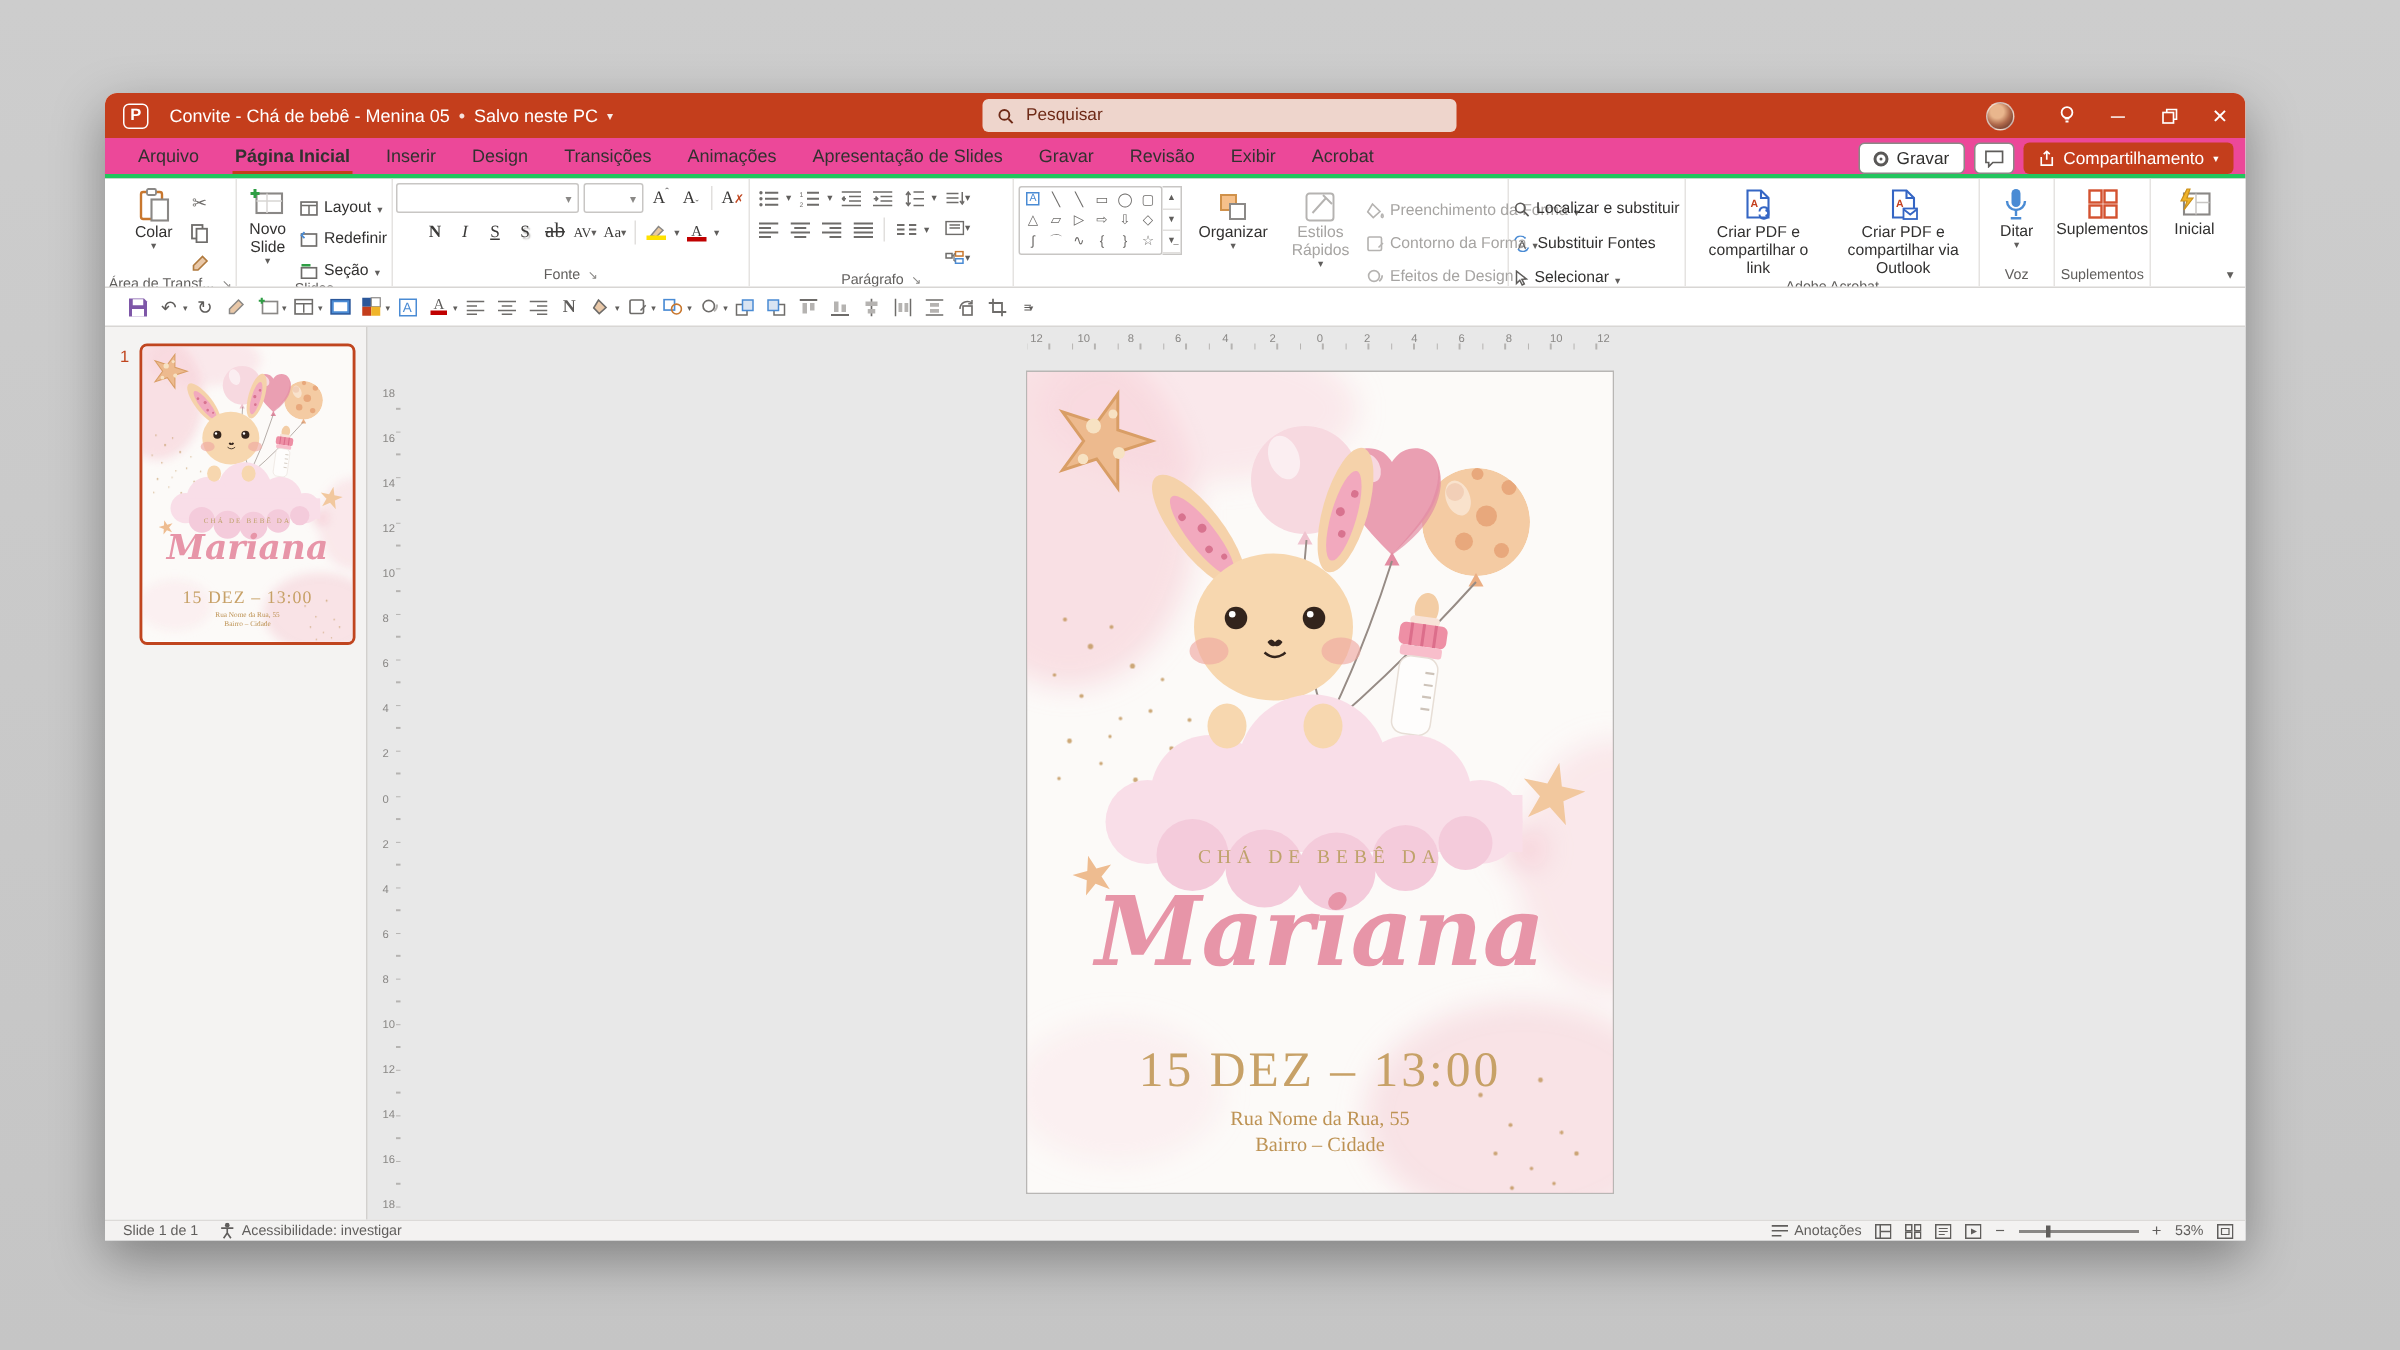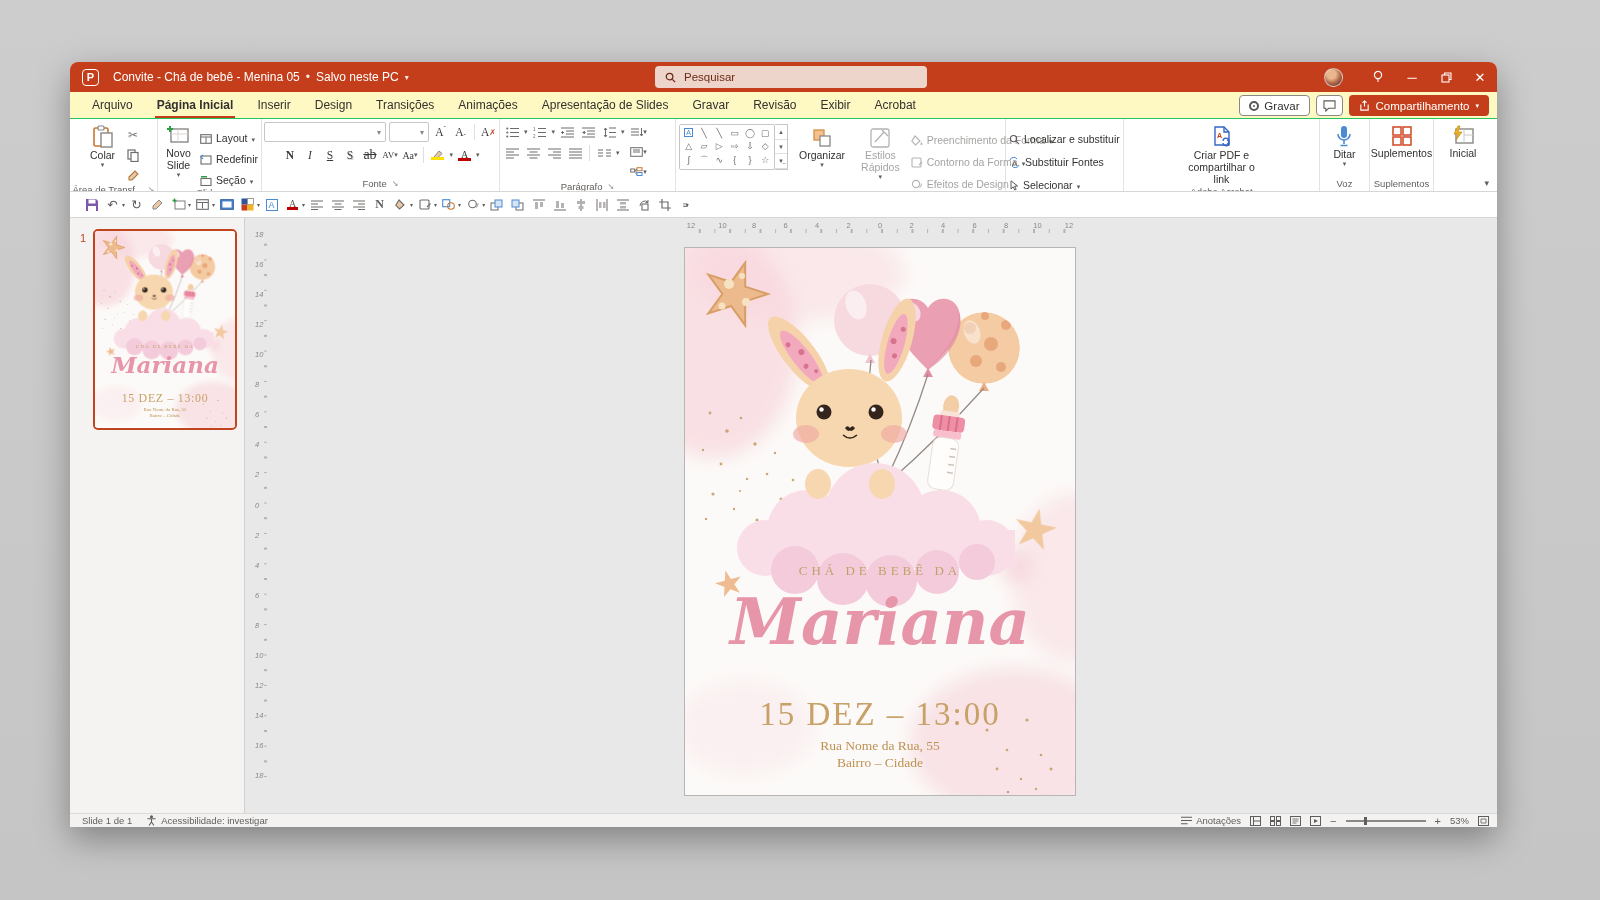--- a/index.html
+++ b/index.html
@@ -9,29 +9,29 @@
   .window { position:absolute; left:70px; top:62px; width:1427px; height:765px;
     background:#fff; border-radius:8px 8px 0 0; box-shadow:0 12px 34px rgba(0,0,0,.35); overflow:hidden; }
 
   
   .titlebar { height:30px; background:#C43E1C; display:flex; align-items:center; color:#fff; font-size:12px; position:relative; }
   .ppt-logo { width:17px; height:17px; border:1.6px solid #fff; border-radius:4px; margin:0 14px 0 12px;
     display:flex; align-items:center; justify-content:center; font-weight:bold; font-size:11px; color:#fff; }
   .tb-title { display:flex; align-items:center; gap:6px; white-space:nowrap; }
   .tb-dot { opacity:.85; }
   .tb-chev { font-size:8px; opacity:.9; }
-  .searchbox { position:absolute; left:585px; top:4px; width:272px; height:22px; background:#EED5CC; border-radius:4px;
+  .searchbox { position:absolute; left:585px; top:4px; width:316px; height:22px; background:#EED5CC; border-radius:4px;
     display:flex; align-items:center; gap:8px; padding:0 10px; color:#6E2A17; font-size:11.5px; }
   .tb-right { position:absolute; right:0; top:0; height:30px; display:flex; align-items:center; }
   .avatar { width:19px; height:19px; border-radius:50%; margin-right:18px;
     background:radial-gradient(circle at 38% 32%, #E9B68D 0 28%, #B06A4C 55%, #6E3A2C 85%); border:1px solid rgba(255,255,255,.6); }
   .wbtn { width:34px; height:30px; display:flex; align-items:center; justify-content:center; color:#fff; font-size:13px; }
 
   
-  .tabrow { height:27px; background:#fef9c3; display:flex; align-items:center; border-bottom:1px solid #22c55e; position:relative; }
+  .tabrow { height:27px; background:#ec4899; display:flex; align-items:center; border-bottom:3px solid #22c55e; position:relative; }
   .tablist { display:flex; align-items:flex-end; height:100%; padding-left:10px; }
   .tab { padding:0 12px; font-size:12px; color:#323130; height:100%; display:flex; align-items:center; position:relative; cursor:default; }
   .tab.active { font-weight:bold; }
   .tab.active::after { content:""; position:absolute; left:10px; right:10px; bottom:0; height:2.5px; background:#C43E1C; }
   .tabrow-right { position:absolute; right:8px; top:3px; display:flex; align-items:center; gap:6px; }
   .btn-outline { border:1px solid #8A8886; border-radius:4px; background:#fff; height:21px; display:flex; align-items:center; gap:5px; padding:0 9px; font-size:11.5px; color:#323130; }
   .rec-dot { width:10px; height:10px; border:2px solid #5A5857; border-radius:50%; display:inline-block; position:relative; }
   .rec-dot::after { content:""; position:absolute; inset:2px; background:#5A5857; border-radius:50%; }
   .btn-share { background:#C43E1C; color:#fff; border:none; border-radius:4px; height:21px; display:flex; align-items:center; gap:6px; padding:0 10px; font-size:11.5px; }
 
@@ -69,22 +69,22 @@
   .workspace { display:flex; height:595px; background:#E8E8E8; }
   .thumbs { width:175px; background:#F4F3F2; border-right:1px solid #D2D0CE; position:relative; }
   .slide-num { position:absolute; left:10px; top:14px; font-size:11px; color:#C0451F; }
   .thumbnail { position:absolute; left:23px; top:11px; width:144px; height:201px; border:2px solid #C0451F; border-radius:5px; overflow:hidden; background:#fff; }
   .thumb-scale { width:390px; height:547px; transform:scale(0.359); transform-origin:0 0; }
 
   .editarea { flex:1; position:relative; overflow:hidden; }
   .hruler { position:absolute; left:440px; top:3px; width:390px; height:12px; color:#8A8886; font-size:7.5px;
     background:repeating-linear-gradient(to right, transparent 0 14.2px, #B5B3B1 14.2px 15.2px); background-size:30.4px 4px; background-position:0 8px; background-repeat:repeat-x; }
   .hruler span { position:absolute; top:0; transform:translateX(-50%); }
-  .vruler { position:absolute; left:10px; top:12px; width:12px; height:549px; color:#8A8886; font-size:7.5px;
-    background:repeating-linear-gradient(to bottom, transparent 0 14.2px, #B5B3B1 14.2px 15.2px); background-size:4px 30.4px; background-position:9px 0; background-repeat:repeat-y;font-style:italic; }
+  .vruler { position:absolute; left:10px; top:40px; width:12px; height:549px; color:#8A8886; font-size:7.5px;
+    background:repeating-linear-gradient(to bottom, transparent 0 14.2px, #B5B3B1 14.2px 15.2px); background-size:4px 30.4px; background-position:9px 0; background-repeat:repeat-y; }
   .vruler span { position:absolute; left:0; transform:translateY(-50%); }
 
   .slide { position:absolute; left:440px; top:30px; width:390px; height:547px; background:#fff; outline:1px solid #B8B6B4; }
 
   
   .inv { position:relative; width:390px; height:547px; background:#FCFAF8; overflow:hidden; font-family:"Liberation Serif", serif; }
   .inv svg.art { position:absolute; inset:0; }
   .inv .eyebrow { position:absolute; top:315px; width:100%; text-align:center; font-size:13px; letter-spacing:4px; color:#BFA26B; }
   .inv .name { position:absolute; top:336px; width:100%; text-align:center; font:italic 700 64px "DejaVu Serif", serif; color:#E795A8; }
   .inv .dt { position:absolute; top:448px; width:100%; text-align:center; font-size:33px; letter-spacing:2px; color:#C7A167; }
@@ -502,20 +502,30 @@
       <div class="rbody">
         <div class="bigbtn" style="width:92px">
           <svg width="24" height="24" viewBox="0 0 24 24">
               <path d="M5 2 h9 l5 5 v13 h-14 z" fill="none" stroke="#3566C4" stroke-width="1.4"></path>
               <path d="M14 2 v5 h5" fill="none" stroke="#3566C4" stroke-width="1.4"></path>
               <text x="7" y="13" font-size="7" fill="#C43E1C" font-weight="bold">A</text>
               <path d="M13 16 a3 3 0 1 1 4 3 M17 15 a3 3 0 1 1-4 3" fill="none" stroke="#3566C4" stroke-width="1.3"></path>
             </svg>
           <span>Criar PDF e compartilhar o link</span>
         </div>
+        <div class="bigbtn" style="width:96px">
+          <svg width="24" height="24" viewBox="0 0 24 24">
+              <path d="M5 2 h9 l5 5 v13 h-14 z" fill="none" stroke="#3566C4" stroke-width="1.4"></path>
+              <path d="M14 2 v5 h5" fill="none" stroke="#3566C4" stroke-width="1.4"></path>
+              <text x="7" y="13" font-size="7" fill="#C43E1C" font-weight="bold">A</text>
+              <rect x="12" y="14" width="9" height="7" fill="#fff" stroke="#3566C4" stroke-width="1.2"></rect>
+              <path d="M12 14.5 L16.5 18 L21 14.5" fill="none" stroke="#3566C4" stroke-width="1.2"></path>
+            </svg>
+          <span>Criar PDF e compartilhar via Outlook</span>
+        </div>
       </div>
       <div class="glabel">
           <span>Adobe Acrobat</span>
         </div>
     </div>
 
     <div class="rgroup" style="width:50px">
       <div class="rbody">
         <div class="bigbtn">
           <svg width="16" height="23" viewBox="0 0 16 23">

